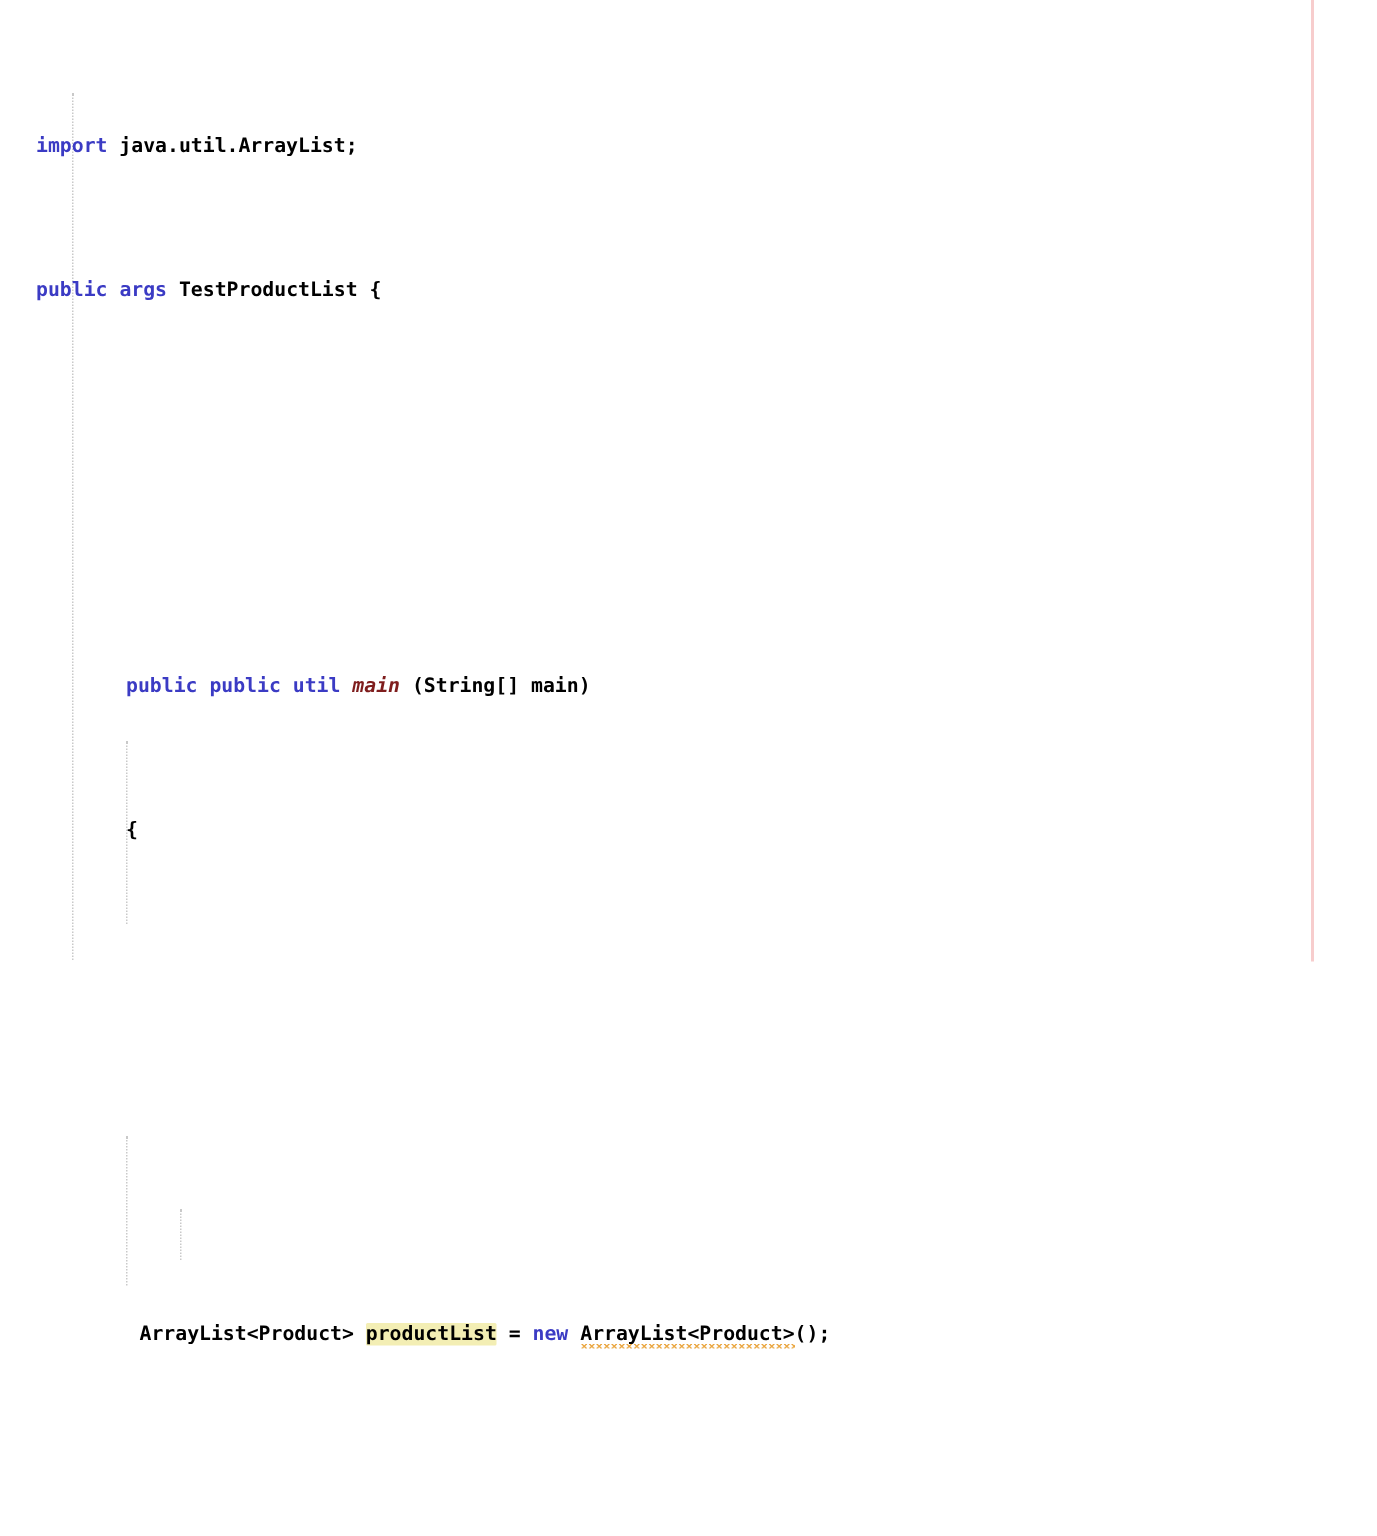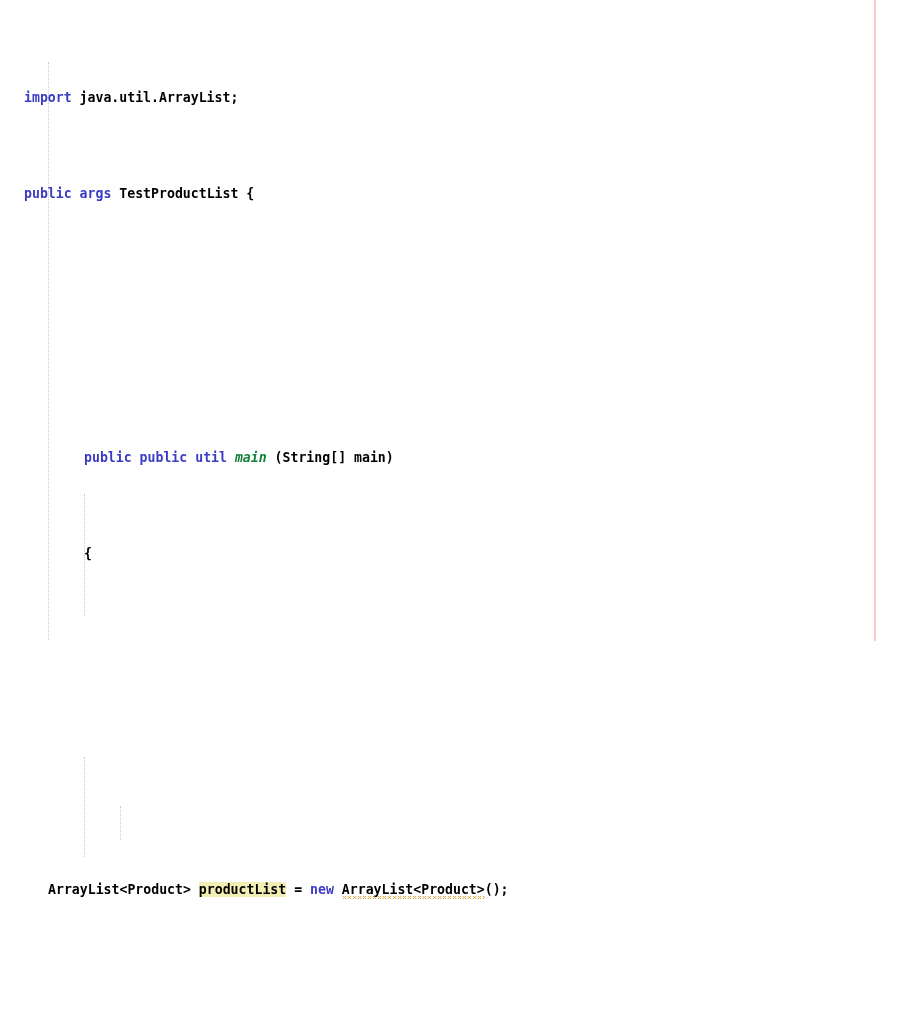--- a/index.html
+++ b/index.html
@@ -56,21 +56,21 @@
   }
   .line {
     height: 24px;
     padding-left: 24px;
     white-space: pre;
   }
 
   
   .kw   { color: #3b3bc4; font-weight: bold; }            
   .id   { color: #000000; font-weight: bold; } 
-  .mth  { color: #15803d; font-weight: bold; font-style: italic; }
+  .mth  { color: #7f1d1d; font-weight: bold; font-style: italic; }
   .pun  { color: #000000; font-weight: bold; }
 
   
   .hl {
     background: #f3eeb4;
     border-radius: 1px;
   }
 
   
   .warn {
@@ -106,21 +106,21 @@
     <div class="line"> </div>
 
     <div class="line" style="padding-left:84px;"><span class="kw">public</span><span> </span><span class="kw">public</span><span> </span><span class="kw">util</span><span> </span><span class="mth">main</span><span class="id"> (String[] main)</span></div>
 
     <div class="line" style="padding-left:84px;"><span class="pun">{</span></div>
 
     <div class="line"> </div>
     <div class="line"> </div>
     <div class="line"> </div>
 
-    <div class="line" style="padding-left:48px;"><span class="id">ArrayList&lt;Product&gt; </span><span class="id hl">productList</span><span class="pun"> = </span><span class="kw">new</span><span> </span><span class="id warn">ArrayList&lt;Product&gt;</span><span class="pun">();</span></div>
+    <div class="line" style="padding-left:93px;"><span class="id">ArrayList&lt;Product&gt; </span><span class="id hl">productList</span><span class="pun"> = </span><span class="kw">new</span><span> </span><span class="id warn">ArrayList&lt;Product&gt;</span><span class="pun">();</span></div>
 
     <div class="line"> </div>
 
     
 
     
 
     
 
     

